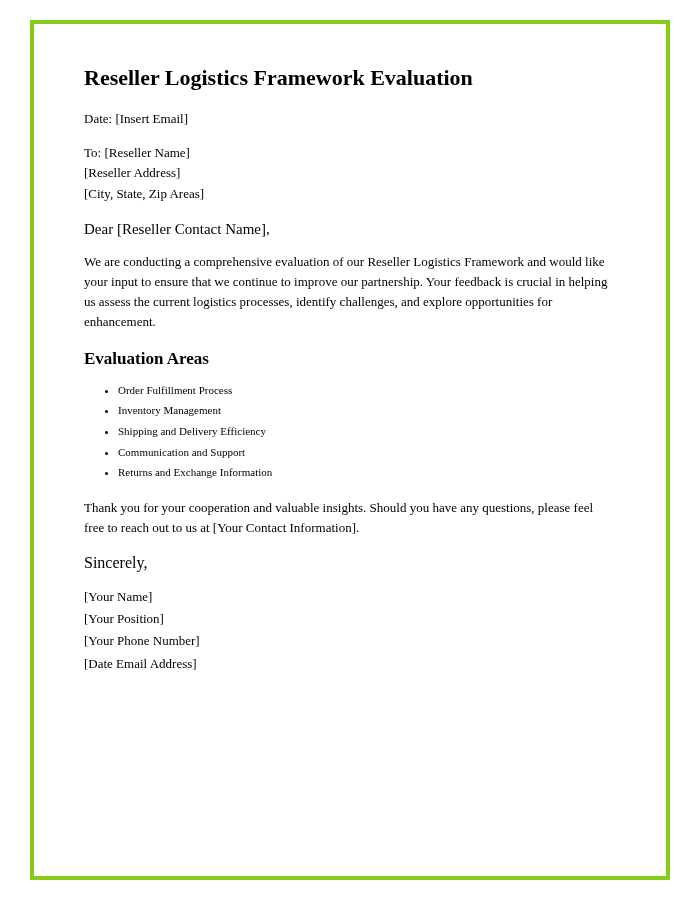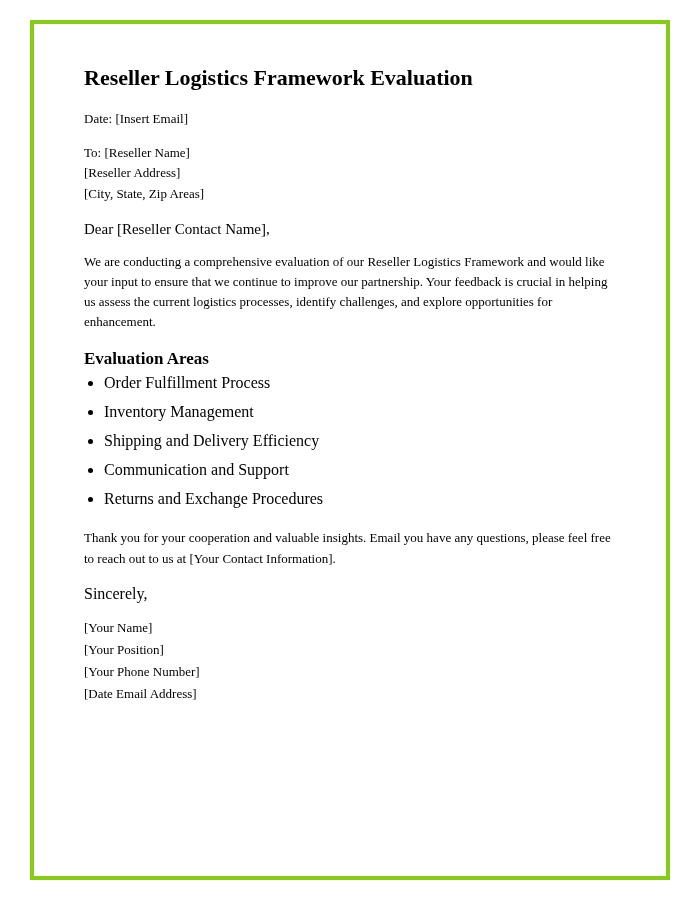--- a/index.html
+++ b/index.html
@@ -65,27 +65,28 @@
     .doc-body-para {
       font-size: 13px;
       margin-bottom: 16px;
       line-height: 1.55;
       font-family: 'Times New Roman', Times, serif;
     }
 
     .section-heading {
       font-size: 17px;
       font-weight: bold;
+      margin-bottom: 12px;
       margin-top: 6px;
       font-family: 'Times New Roman', Times, serif;
     }
 
     .eval-list {
-      font-size: 16px;
-      margin-left: 20px;
+      font-size: 11px;
+      margin-left: 34px;
       margin-bottom: 16px;
       line-height: 1.7;
       font-family: 'Times New Roman', Times, serif;
     }
 
     .eval-list li {
       margin-bottom: 2px;
     }
 
     .doc-closing {
@@ -120,25 +121,25 @@
 
     <div class="doc-body-para">We are conducting a comprehensive evaluation of our Reseller Logistics Framework and would like your input to ensure that we continue to improve our partnership. Your feedback is crucial in helping us assess the current logistics processes, identify challenges, and explore opportunities for enhancement.</div>
 
     <div class="section-heading">Evaluation Areas</div>
 
     <ul class="eval-list">
       <li>Order Fulfillment Process</li>
       <li>Inventory Management</li>
       <li>Shipping and Delivery Efficiency</li>
       <li>Communication and Support</li>
-      <li>Returns and Exchange Procedures</li>
+      <li>Returns and Exchange Information</li>
     </ul>
 
 
-    <div class="doc-body-para">Thank you for your cooperation and valuable insights. Email you have any questions, please feel free to reach out to us at [Your Contact Information].</div>
+    <div class="doc-body-para">Thank you for your cooperation and valuable insights. Should you have any questions, please feel free to reach out to us at [Your Contact Information].</div>
 
     <div class="doc-closing">Sincerely,</div>
 
     <div class="doc-signature">
       <div>[Your Name]</div>
       <div>[Your Position]</div>
       <div>[Your Phone Number]</div>
       <div>[Date Email Address]</div>
     </div>
 

